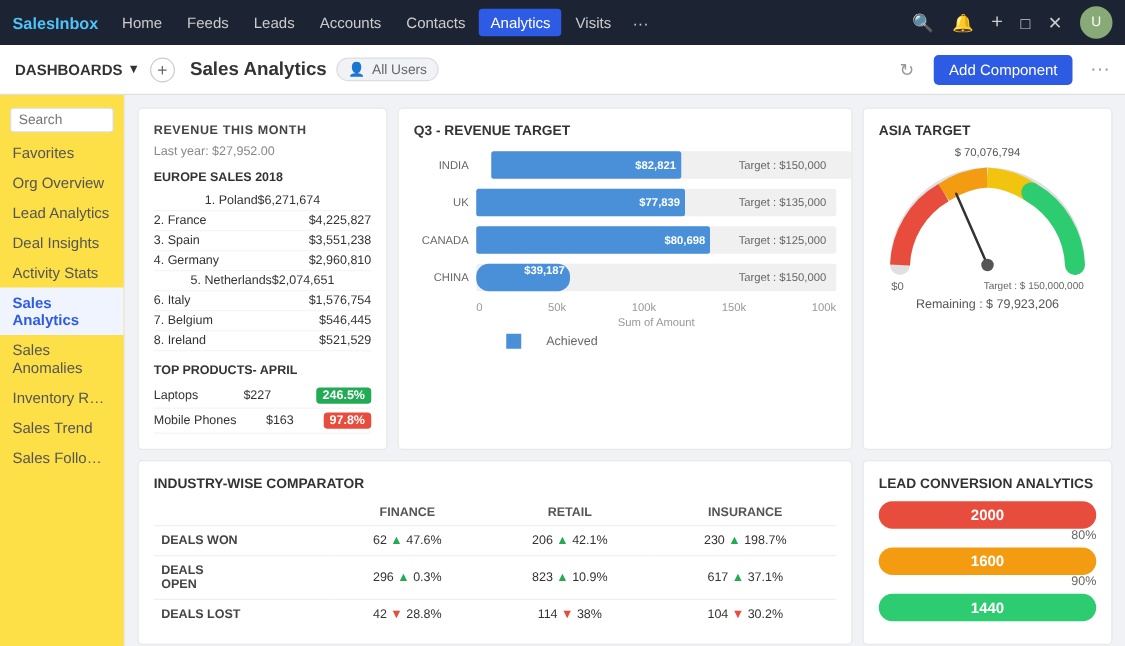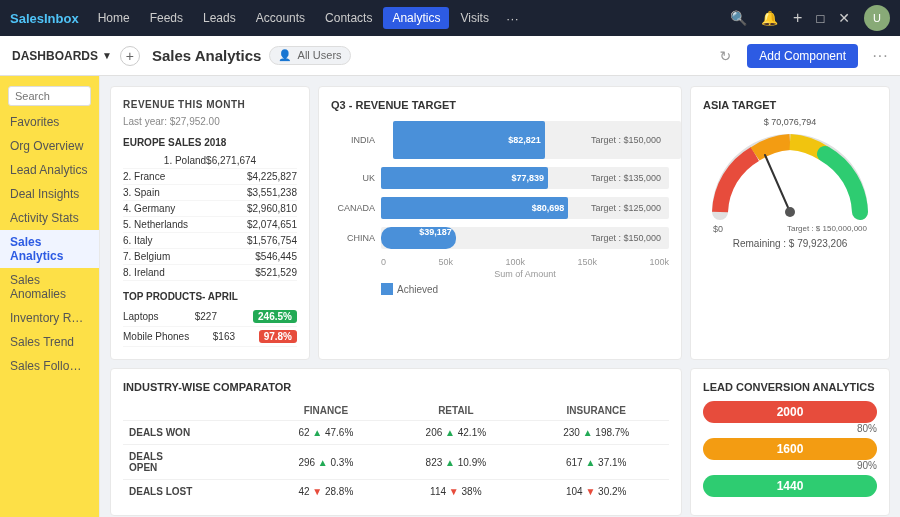--- a/index.html
+++ b/index.html
@@ -82,21 +82,21 @@
               <span style="font-weight:500;">$4,225,827</span>
             </div>
             <div style="display: flex; justify-content: space-between; padding: 2px 0px; font-size: 10px; border-bottom: 1px solid rgb(245, 245, 245);">
               <span>3. Spain</span>
               <span style="font-weight:500;">$3,551,238</span>
             </div>
             <div style="display: flex; justify-content: space-between; padding: 2px 0px; font-size: 10px; border-bottom: 1px solid rgb(245, 245, 245);">
               <span>4. Germany</span>
               <span style="font-weight:500;">$2,960,810</span>
             </div>
-            <div style="display: flex; justify-content: space-between; padding: 2px 0px; font-size: 10px; border-bottom: 1px solid rgb(245, 245, 245);">
+            <div style="display: flex; justify-content: center; padding: 2px 0px; font-size: 10px; border-bottom: 1px solid rgb(245, 245, 245);">
               <span>5. Netherlands</span>
               <span style="font-weight:500;">$2,074,651</span>
             </div>
             <div style="display: flex; justify-content: space-between; padding: 2px 0px; font-size: 10px; border-bottom: 1px solid rgb(245, 245, 245);">
               <span>6. Italy</span>
               <span style="font-weight:500;">$1,576,754</span>
             </div>
             <div style="display: flex; justify-content: space-between; padding: 2px 0px; font-size: 10px; border-bottom: 1px solid rgb(245, 245, 245);">
               <span>7. Belgium</span>
               <span style="font-weight:500;">$546,445</span>
@@ -121,21 +121,21 @@
               <span style="background:#e74c3c;border-radius:3px;padding:1px 5px;font-size:10px;color:#fff;font-weight:600;">97.8%</span>
             </div>
           </div>
       </div>
 
       <div style="background:#fff;border-radius:4px;border:1px solid #e8e8e8;padding:12px;flex:1;">
         <div style="font-size:11px;font-weight:700;margin-bottom:10px;">Q3 - REVENUE TARGET</div>
         <div id="q3-bars">
             <div style="display: flex; align-items: center; margin-bottom: 8px;">
     <div style="width:50px;font-size:9px;color:#666;text-align:right;padding-right:6px;">INDIA</div>
-    <div style="flex:1;position:relative;height:38px;padding-left:12px;">
+    <div style="flex:1;position:relative;height:22px;padding-left:12px;">
       <div style="width:100%;height:100%;background:#f0f0f0;border-radius:2px;position:absolute;"></div>
       <div style="width:55%;height:100%;background:#4a90d9;border-radius:2px;display:flex;align-items:center;justify-content:flex-end;padding-right:4px;position:relative;z-index:1;">
         <span style="font-size:9px;color:#fff;font-weight:600;">$82,821</span>
       </div>
       <div style="position:absolute;right:8px;top:0;height:100%;display:flex;align-items:center;font-size:9px;color:#666;">Target : $150,000</div>
     </div>
   </div>
             <div style="display: flex; align-items: center; margin-bottom: 8px;">
     <div style="width:50px;font-size:9px;color:#666;text-align:right;padding-right:6px;">UK</div>
     <div style="flex:1;position:relative;height:22px;">
@@ -169,21 +169,21 @@
           </div>
         <div style="margin-left:50px;margin-top:4px;">
           <div style="display:flex;justify-content:space-between;font-size:9px;color:#999;" id="q3-xaxis">
               <span>0</span>
               <span>50k</span>
               <span>100k</span>
               <span>150k</span>
               <span>100k</span>
             </div>
           <div style="font-size:9px;color:#999;text-align:center;margin-top:2px;">Sum of Amount</div>
-          <div style="display:flex;align-items:center;gap:4px;margin-top:4px;font-size:10px;color:#666;">
+          <div style="display:flex;align-items:center;gap:20px;margin-top:4px;font-size:10px;color:#666;margin-left:24px;">
             <span style="width:12px;height:12px;background:#4a90d9;display:inline-block;"></span>
             <span>Achieved</span>
           </div>
         </div>
       </div>
 
       <div style="background:#fff;border-radius:4px;border:1px solid #e8e8e8;padding:12px;flex:0 0 200px;">
         <div style="font-size:11px;font-weight:700;margin-bottom:6px;">ASIA TARGET</div>
         <div style="font-size:9px;color:#555;text-align:center;">$ 70,076,794</div>
 

